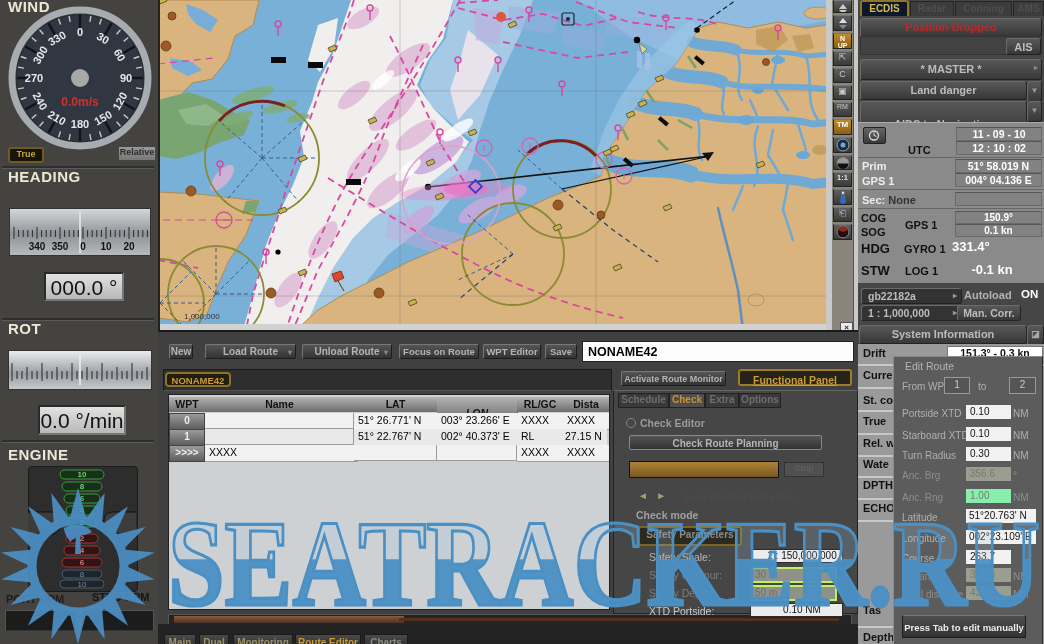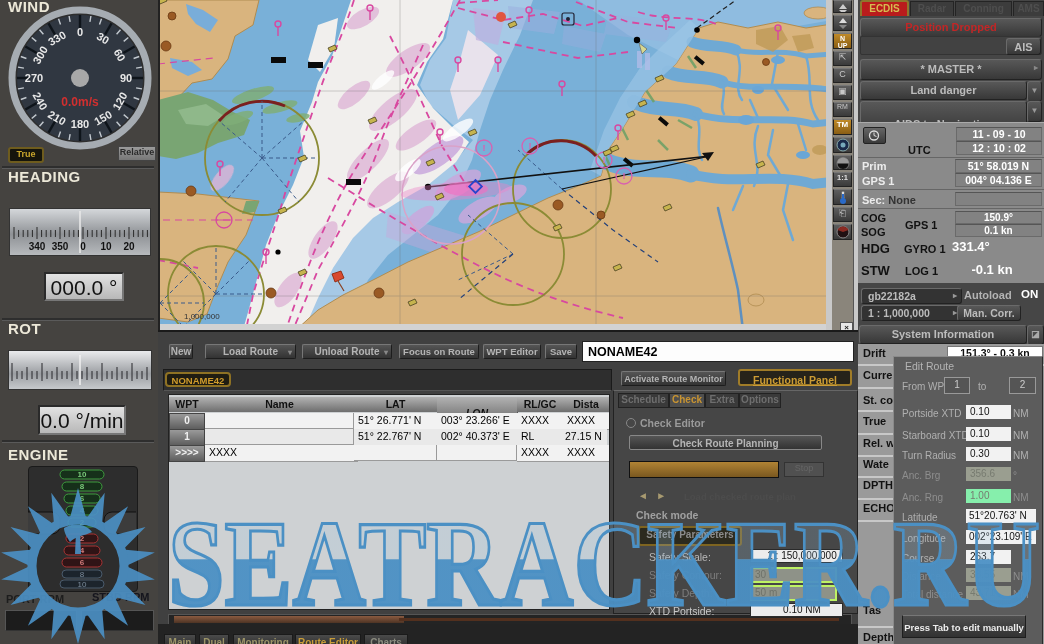--- a/index.html
+++ b/index.html
@@ -457,21 +457,21 @@
     </g>
   </svg>
   <div class="abs" style="left:6px;top:593px;color:#1d1d1d;font-weight:bold;font-size:11px;">PORT RPM</div>
   <div class="abs" style="left:92px;top:591px;color:#15151d;font-weight:bold;font-size:11px;">STBD RPM</div>
   <div class="abs" style="left:5px;top:610px;width:70px;height:19px;background:#1c1c1c;border:1px solid #555;border-bottom-color:#333;"></div>
   <div class="abs" style="left:81px;top:610px;width:71px;height:19px;background:#1c1c1c;border:1px solid #555;border-bottom-color:#333;"></div>
 </div>
 
 <div class="abs" id="right">
 
-  <div class="abs" style="left:2px;top:0;width:45px;height:13px;background:#b91c1c;border:2px solid #8f762c;border-bottom:none;border-radius:3px 3px 0 0;color:#d6bc50;font-weight:bold;font-size:10px;text-align:center;padding-top:1px;">ECDIS</div>
+  <div class="abs" style="left:2px;top:0;width:45px;height:13px;background:#0f172a;border:2px solid #8f762c;border-bottom:none;border-radius:3px 3px 0 0;color:#d6bc50;font-weight:bold;font-size:10px;text-align:center;padding-top:1px;">ECDIS</div>
   <div class="abs" style="left:52px;top:1px;width:42px;height:13px;background:#3c3c3c;border:1px solid #242424;border-bottom:none;color:#4e4e4e;font-weight:bold;font-size:10px;text-align:center;padding-top:1px;">Radar</div>
   <div class="abs" style="left:97px;top:1px;width:55px;height:13px;background:#3c3c3c;border:1px solid #242424;border-bottom:none;color:#4e4e4e;font-weight:bold;font-size:10px;text-align:center;padding-top:1px;">Conning</div>
   <div class="abs" style="left:155px;top:1px;width:29px;height:13px;background:#3c3c3c;border:1px solid #242424;border-bottom:none;color:#4e4e4e;font-weight:bold;font-size:10px;text-align:center;padding-top:1px;">AMS</div>
   <div class="rbtn" style="left:2px;top:18px;width:180px;height:15px;color:#c22626;padding-top:2px;">Position Dropped</div>
   <div class="abs" style="left:2px;top:36px;width:180px;height:17px;background:#424242;border:1px solid #333;border-radius:2px;"></div>
     <div class="rbtn" style="left:148px;top:38px;width:33px;height:13px;padding-top:2px;">AIS</div>
   <div class="rbtn" style="left:2px;top:59px;width:180px;height:16px;padding-top:3px;">* MASTER *<span style="position:absolute;right:3px;top:3px;color:#888;font-size:8px;">▸</span></div>
   <div class="rbtn" style="left:2px;top:81px;width:165px;height:15px;padding-top:2px;">Land danger</div>
   <div class="rbtn" style="left:169px;top:81px;width:13px;height:15px;color:#999;font-size:8px;padding-top:4px;">▼</div>
   <div class="rbtn" style="left:2px;top:101px;width:165px;height:15px;padding-top:16px;">AIDS to Navigation</div>

